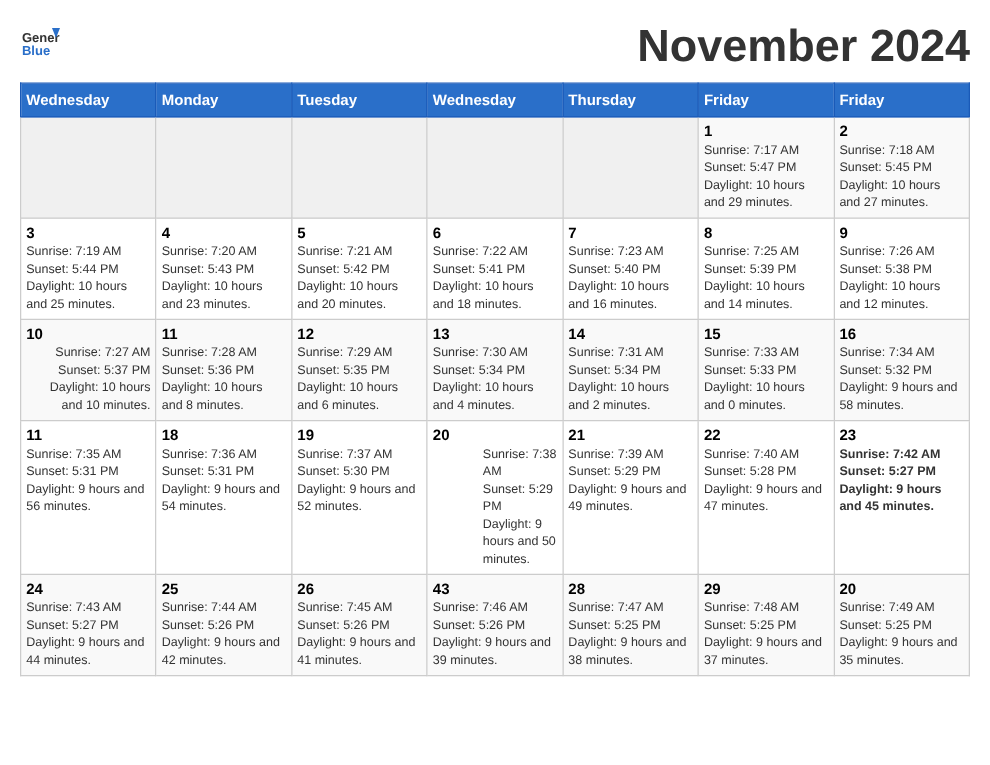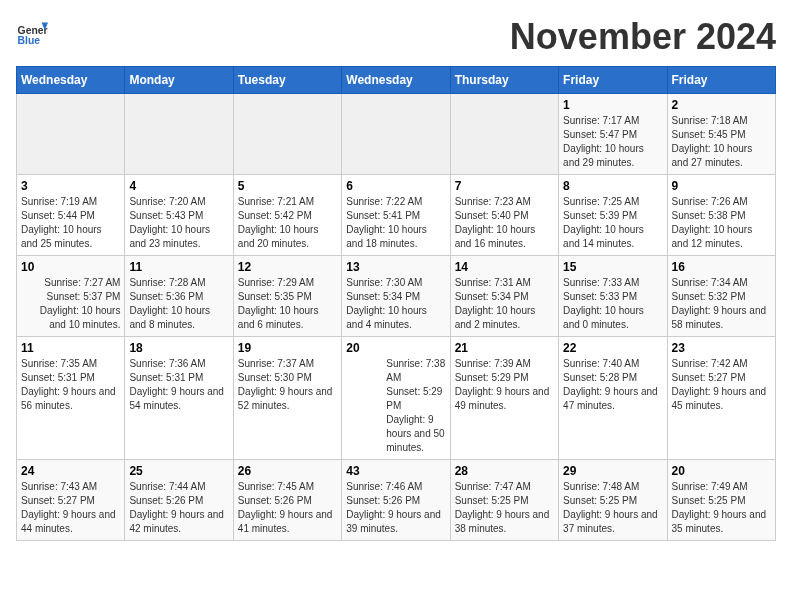--- a/index.html
+++ b/index.html
@@ -243,21 +243,21 @@
 Daylight: 9 hours and 49 minutes.</div>
         </td>
         <td>
           <div class="day-number">22</div>
           <div class="day-info" style="white-space: pre-line;">Sunrise: 7:40 AM
 Sunset: 5:28 PM
 Daylight: 9 hours and 47 minutes.</div>
         </td>
         <td>
           <div class="day-number">23</div>
-          <div class="day-info" style="white-space: pre-line;">Sunrise: 7:42 AM
+          <div class="day-info" style="white-space: pre-line; font-weight: bold;">Sunrise: 7:42 AM
 Sunset: 5:27 PM
 Daylight: 9 hours and 45 minutes.</div>
         </td>
       </tr>
       <tr>
         <td>
           <div class="day-number">24</div>
           <div class="day-info" style="white-space: pre-line;">Sunrise: 7:43 AM
 Sunset: 5:27 PM
 Daylight: 9 hours and 44 minutes.</div>

